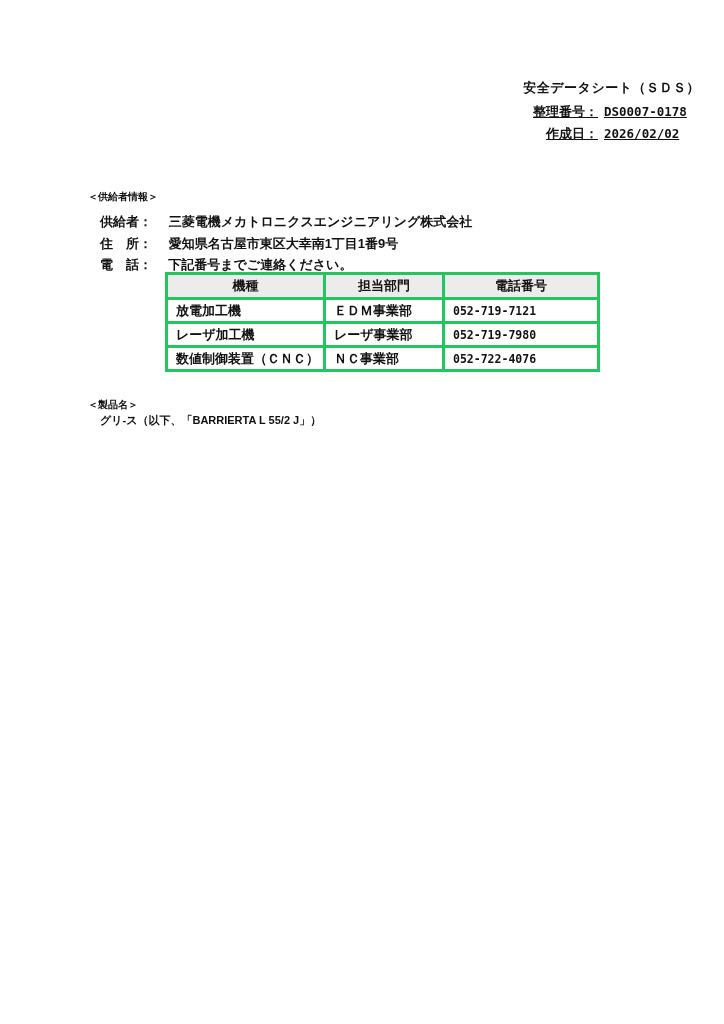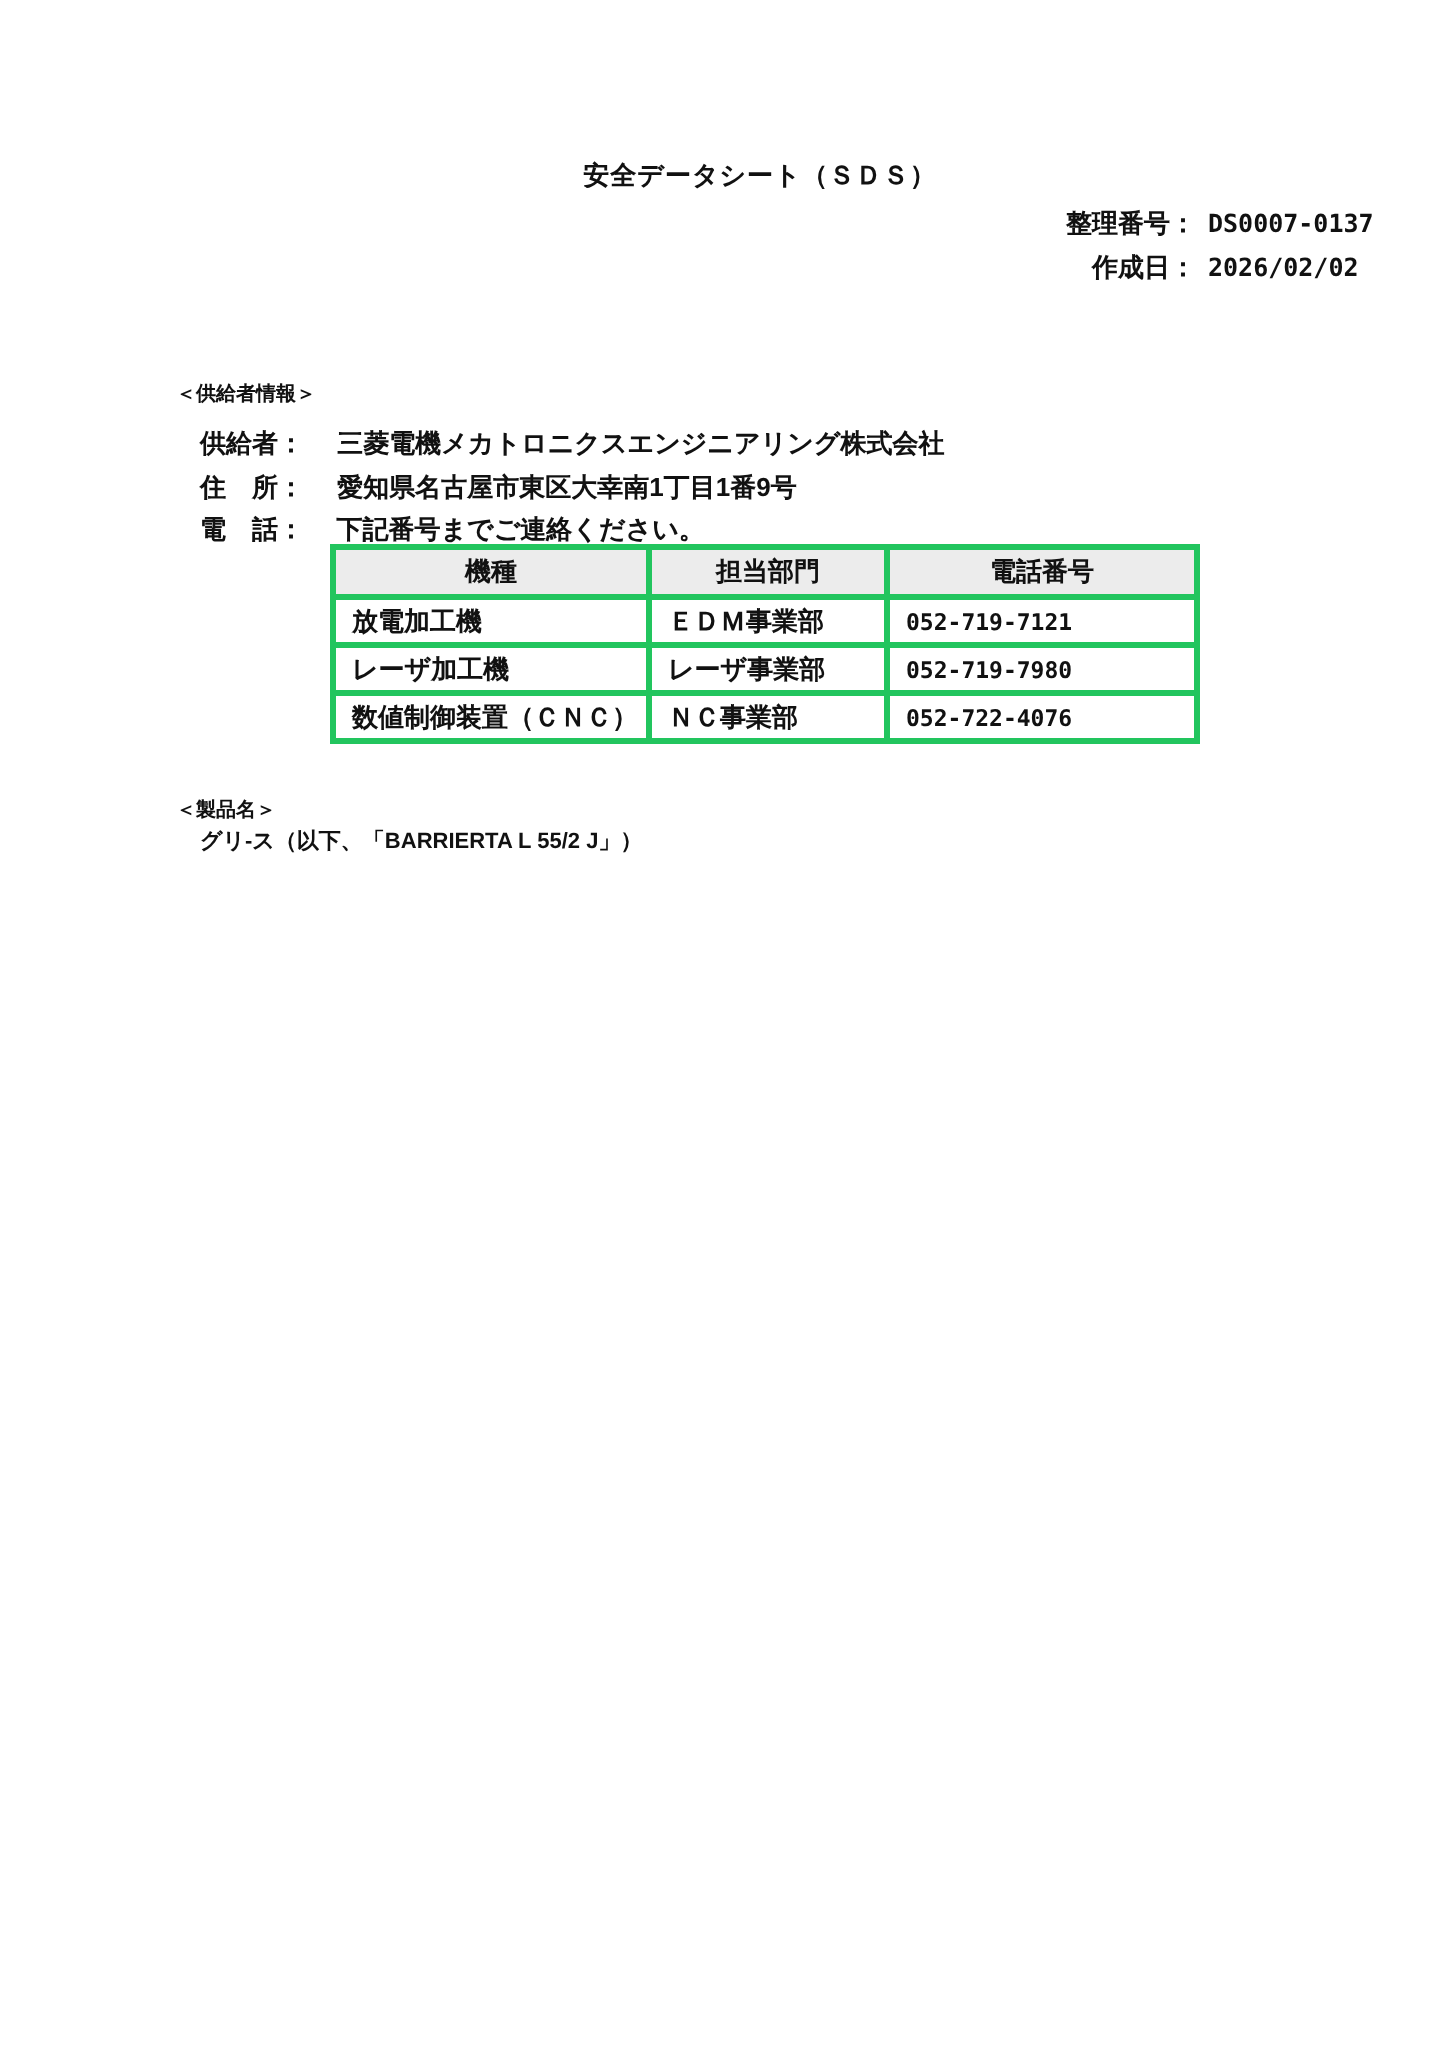--- a/index.html
+++ b/index.html
@@ -15,37 +15,38 @@
     color: #111111;
     font-family: "Liberation Sans", sans-serif;
     font-weight: 700;
     overflow: hidden;
   }
   .doc-title {
     position: absolute;
     top: 79px;
     left: 60px;
     right: 24px;
-    text-align: center;
+    text-align: right;
     font-size: 13px;
     letter-spacing: 0.5px;
     white-space: nowrap;
   }
   .meta {
     position: absolute;
     top: 101px;
     right: 24px;
     font-size: 13px;
   }
   .meta-row {
     display: flex;
     justify-content: flex-end;
     align-items: flex-end;
     height: 22px;
     line-height: 22px;
+    text-decoration: underline;
   }
   .meta-label {
     white-space: nowrap;
   }
   .meta-value {
     font-family: "DejaVu Sans Mono", monospace;
     font-size: 12.5px;
     width: 96px;
     margin-left: 6px;
     text-align: left;
@@ -115,21 +116,21 @@
 </head>
 <body>
 
 <div class="page">
 
   <div class="doc-title">安全データシート（ＳＤＳ）</div>
 
   <div class="meta">
     <div class="meta-row">
       <span class="meta-label">整理番号：</span>
-      <span class="meta-value">DS0007-0137</span>
+      <span class="meta-value">DS0007-0178</span>
     </div>
     <div class="meta-row">
       <span class="meta-label">作成日：</span>
       <span class="meta-value">2026/02/02</span>
     </div>
   </div>
 
   <div class="section-heading heading-supplier">＜供給者情報＞</div>
 
   <div class="info-row row-supplier">

